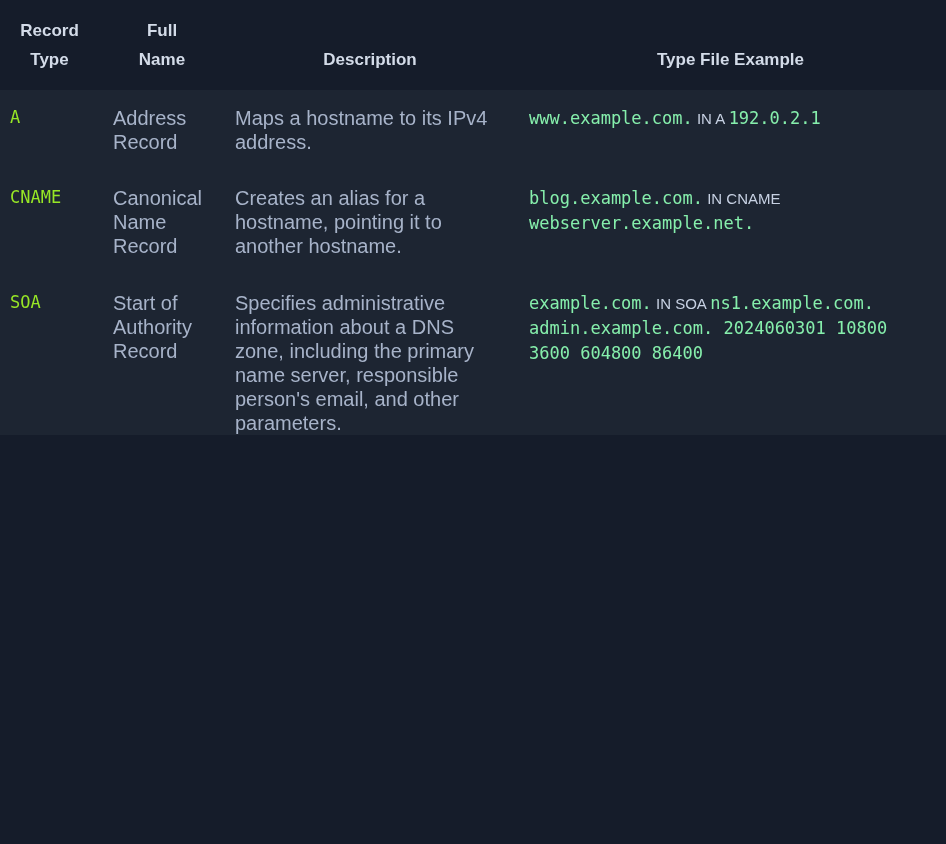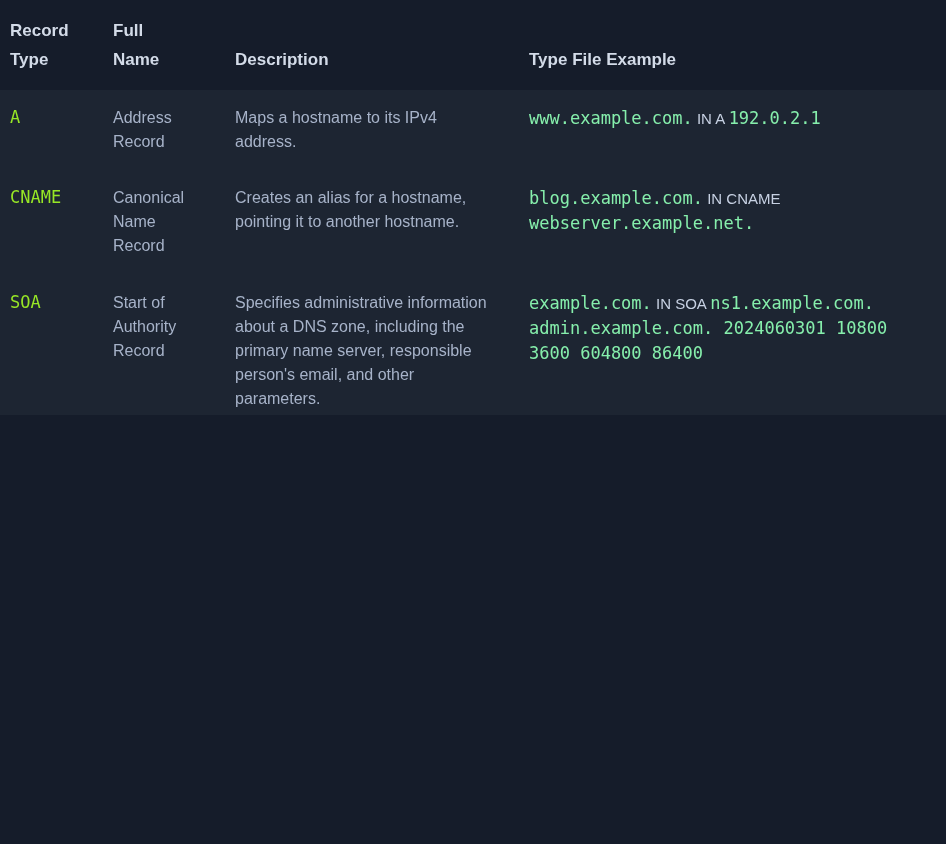--- a/index.html
+++ b/index.html
@@ -14,21 +14,21 @@
     border-collapse: collapse;
     table-layout: fixed;
   }
   col.c-type { width: 103px; }
   col.c-name { width: 122px; }
   col.c-desc { width: 294px; }
   col.c-zone { width: 427px; }
 
   thead tr { background: #151c2a; height: 90px; }
   th {
-    text-align: left;
+    text-align: center;
     vertical-align: bottom;
     font-size: 17px;
     font-weight: 600;
     line-height: 29px;
     color: #d3dbe8;
     padding: 0 14px 16px 10px;
     white-space: pre-line;
   }
 
   tr.row-light { background: #1d2532; }
@@ -42,21 +42,21 @@
     padding: 16px 16px 0 10px;
   }
   td.cell-type {
     font-family: "DejaVu Sans Mono", monospace;
     font-size: 17px;
     line-height: 24px;
     color: #97e626;
     padding-top: 15px;
   }
   td.cell-name, td.cell-desc {
-    font-size: 16px;
+    font-size: 20px;
     line-height: 24px;
     color: #a7b3c9;
   }
   td.cell-desc { padding-right: 26px; }
   td.cell-zone {
     font-size: 15px;
     line-height: 25px;
     color: #c7d1e3;
     padding-right: 20px;
   }

